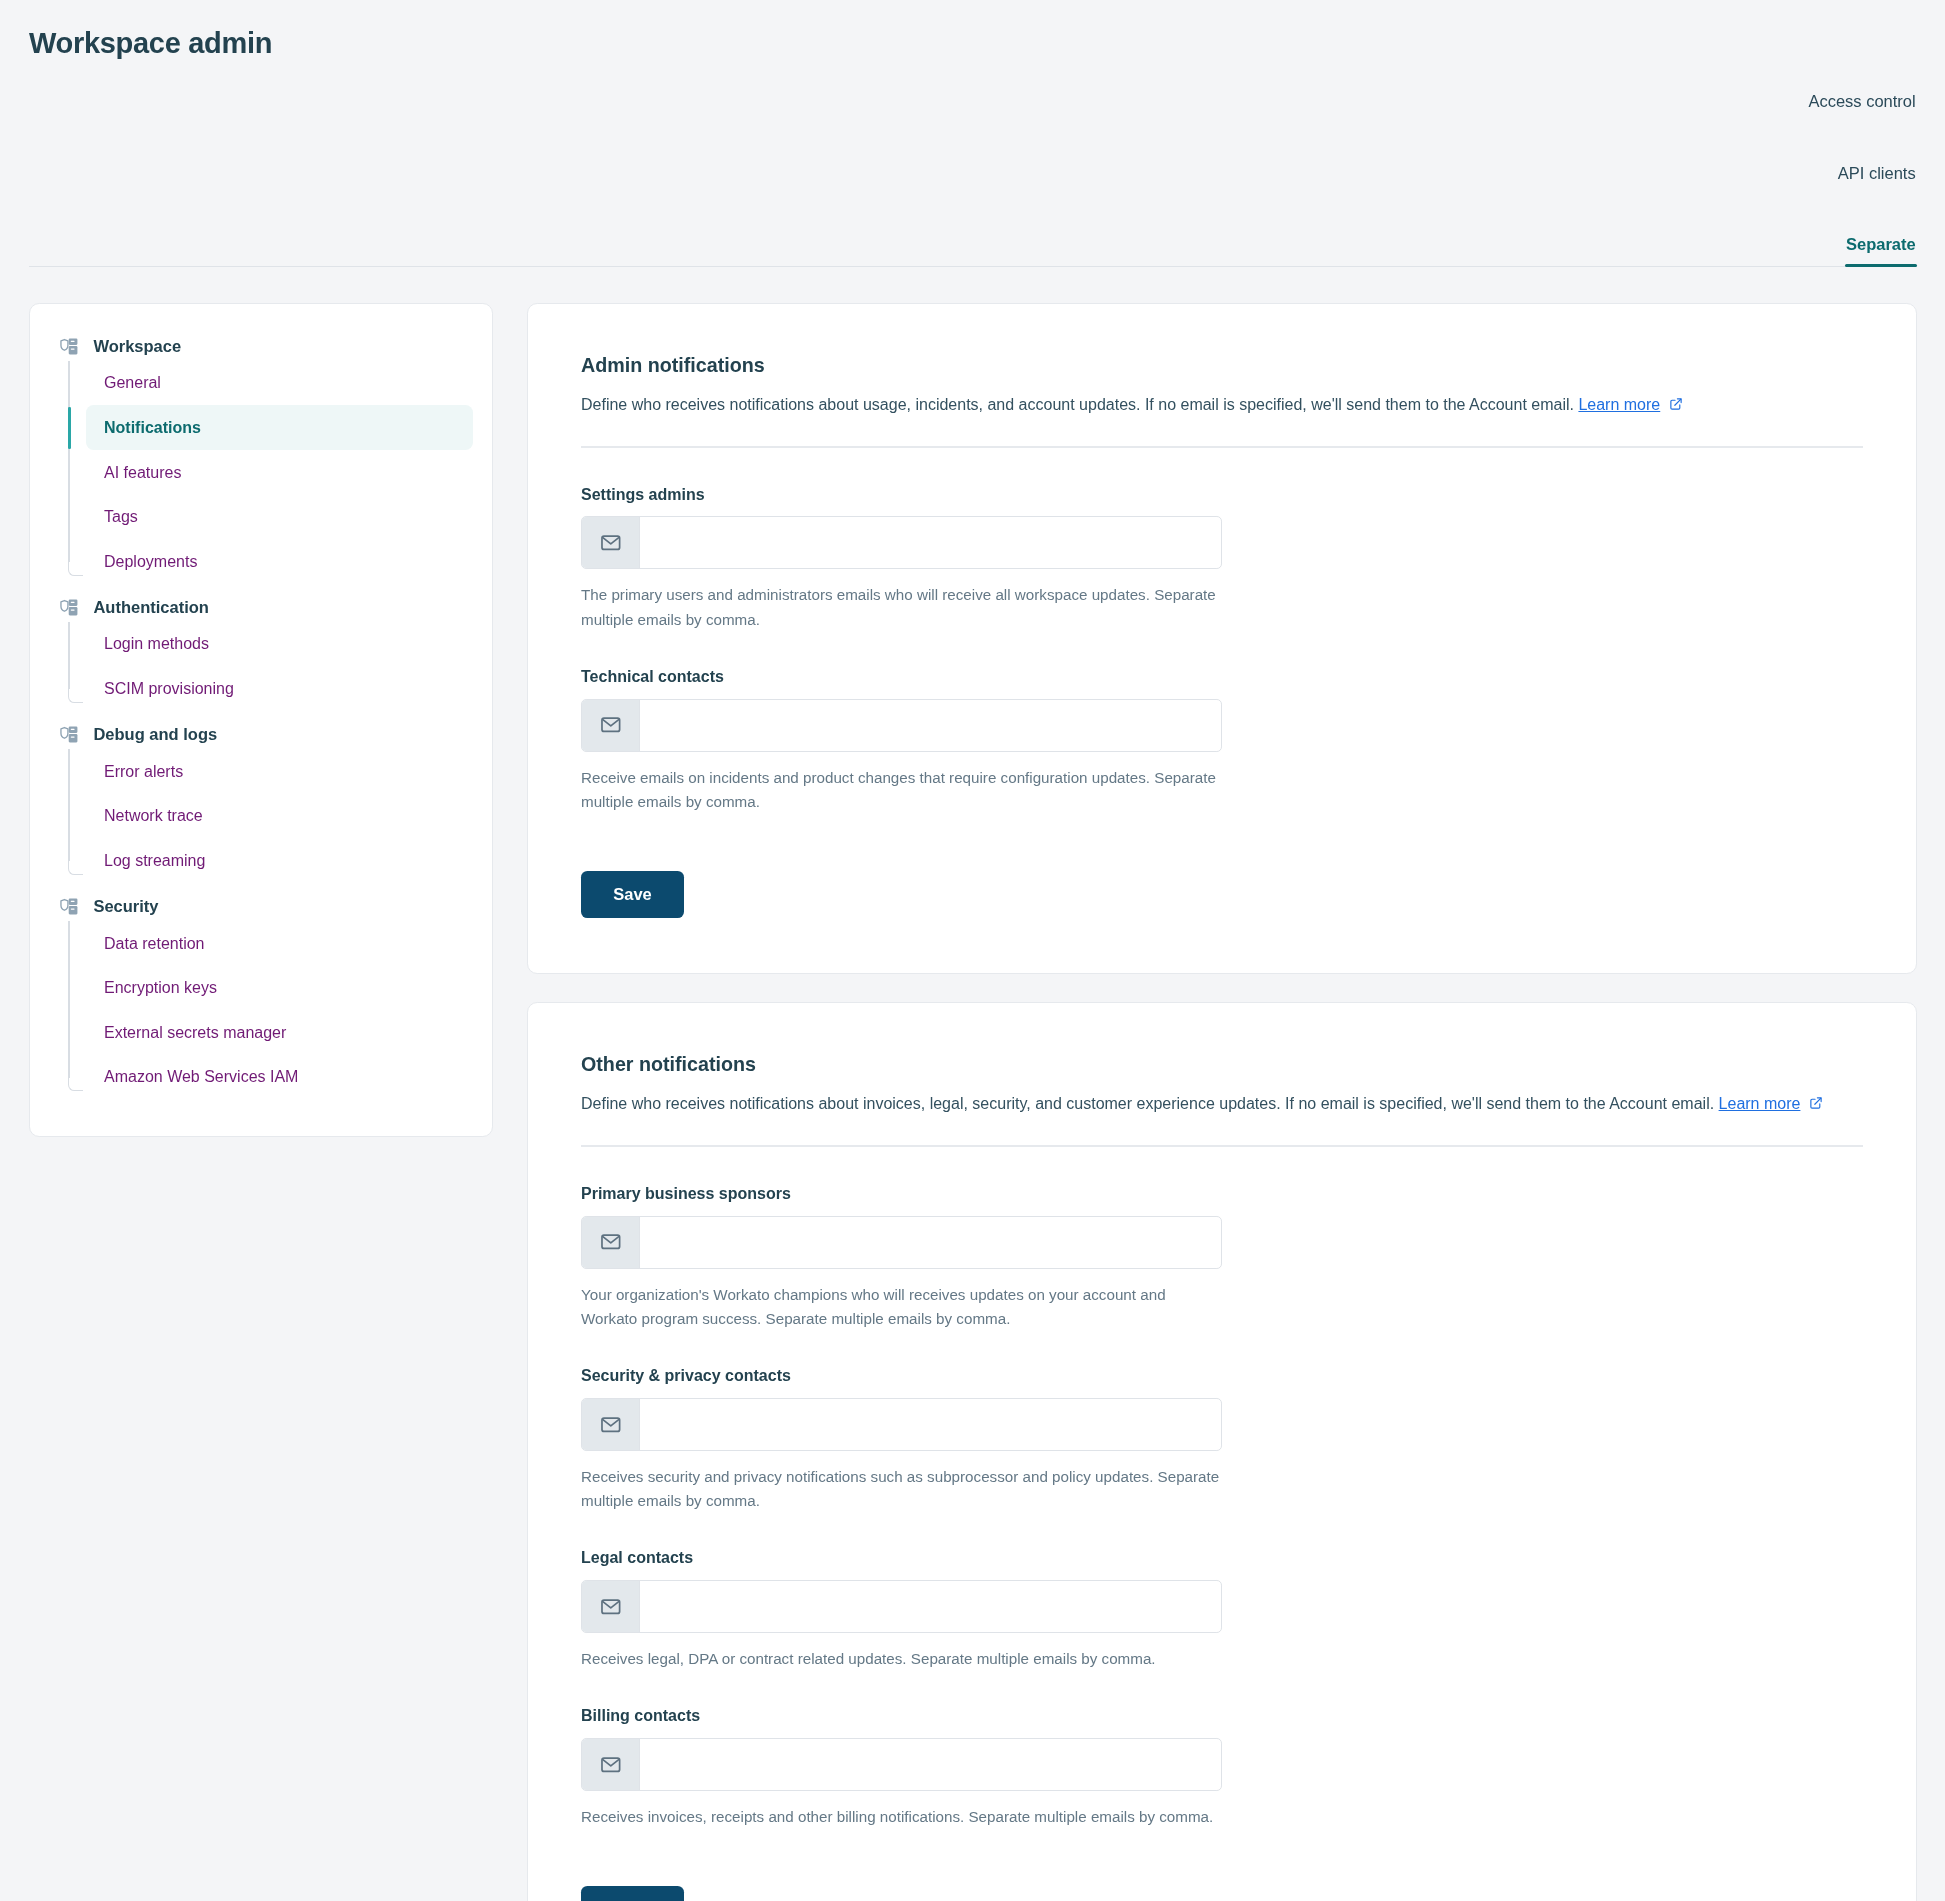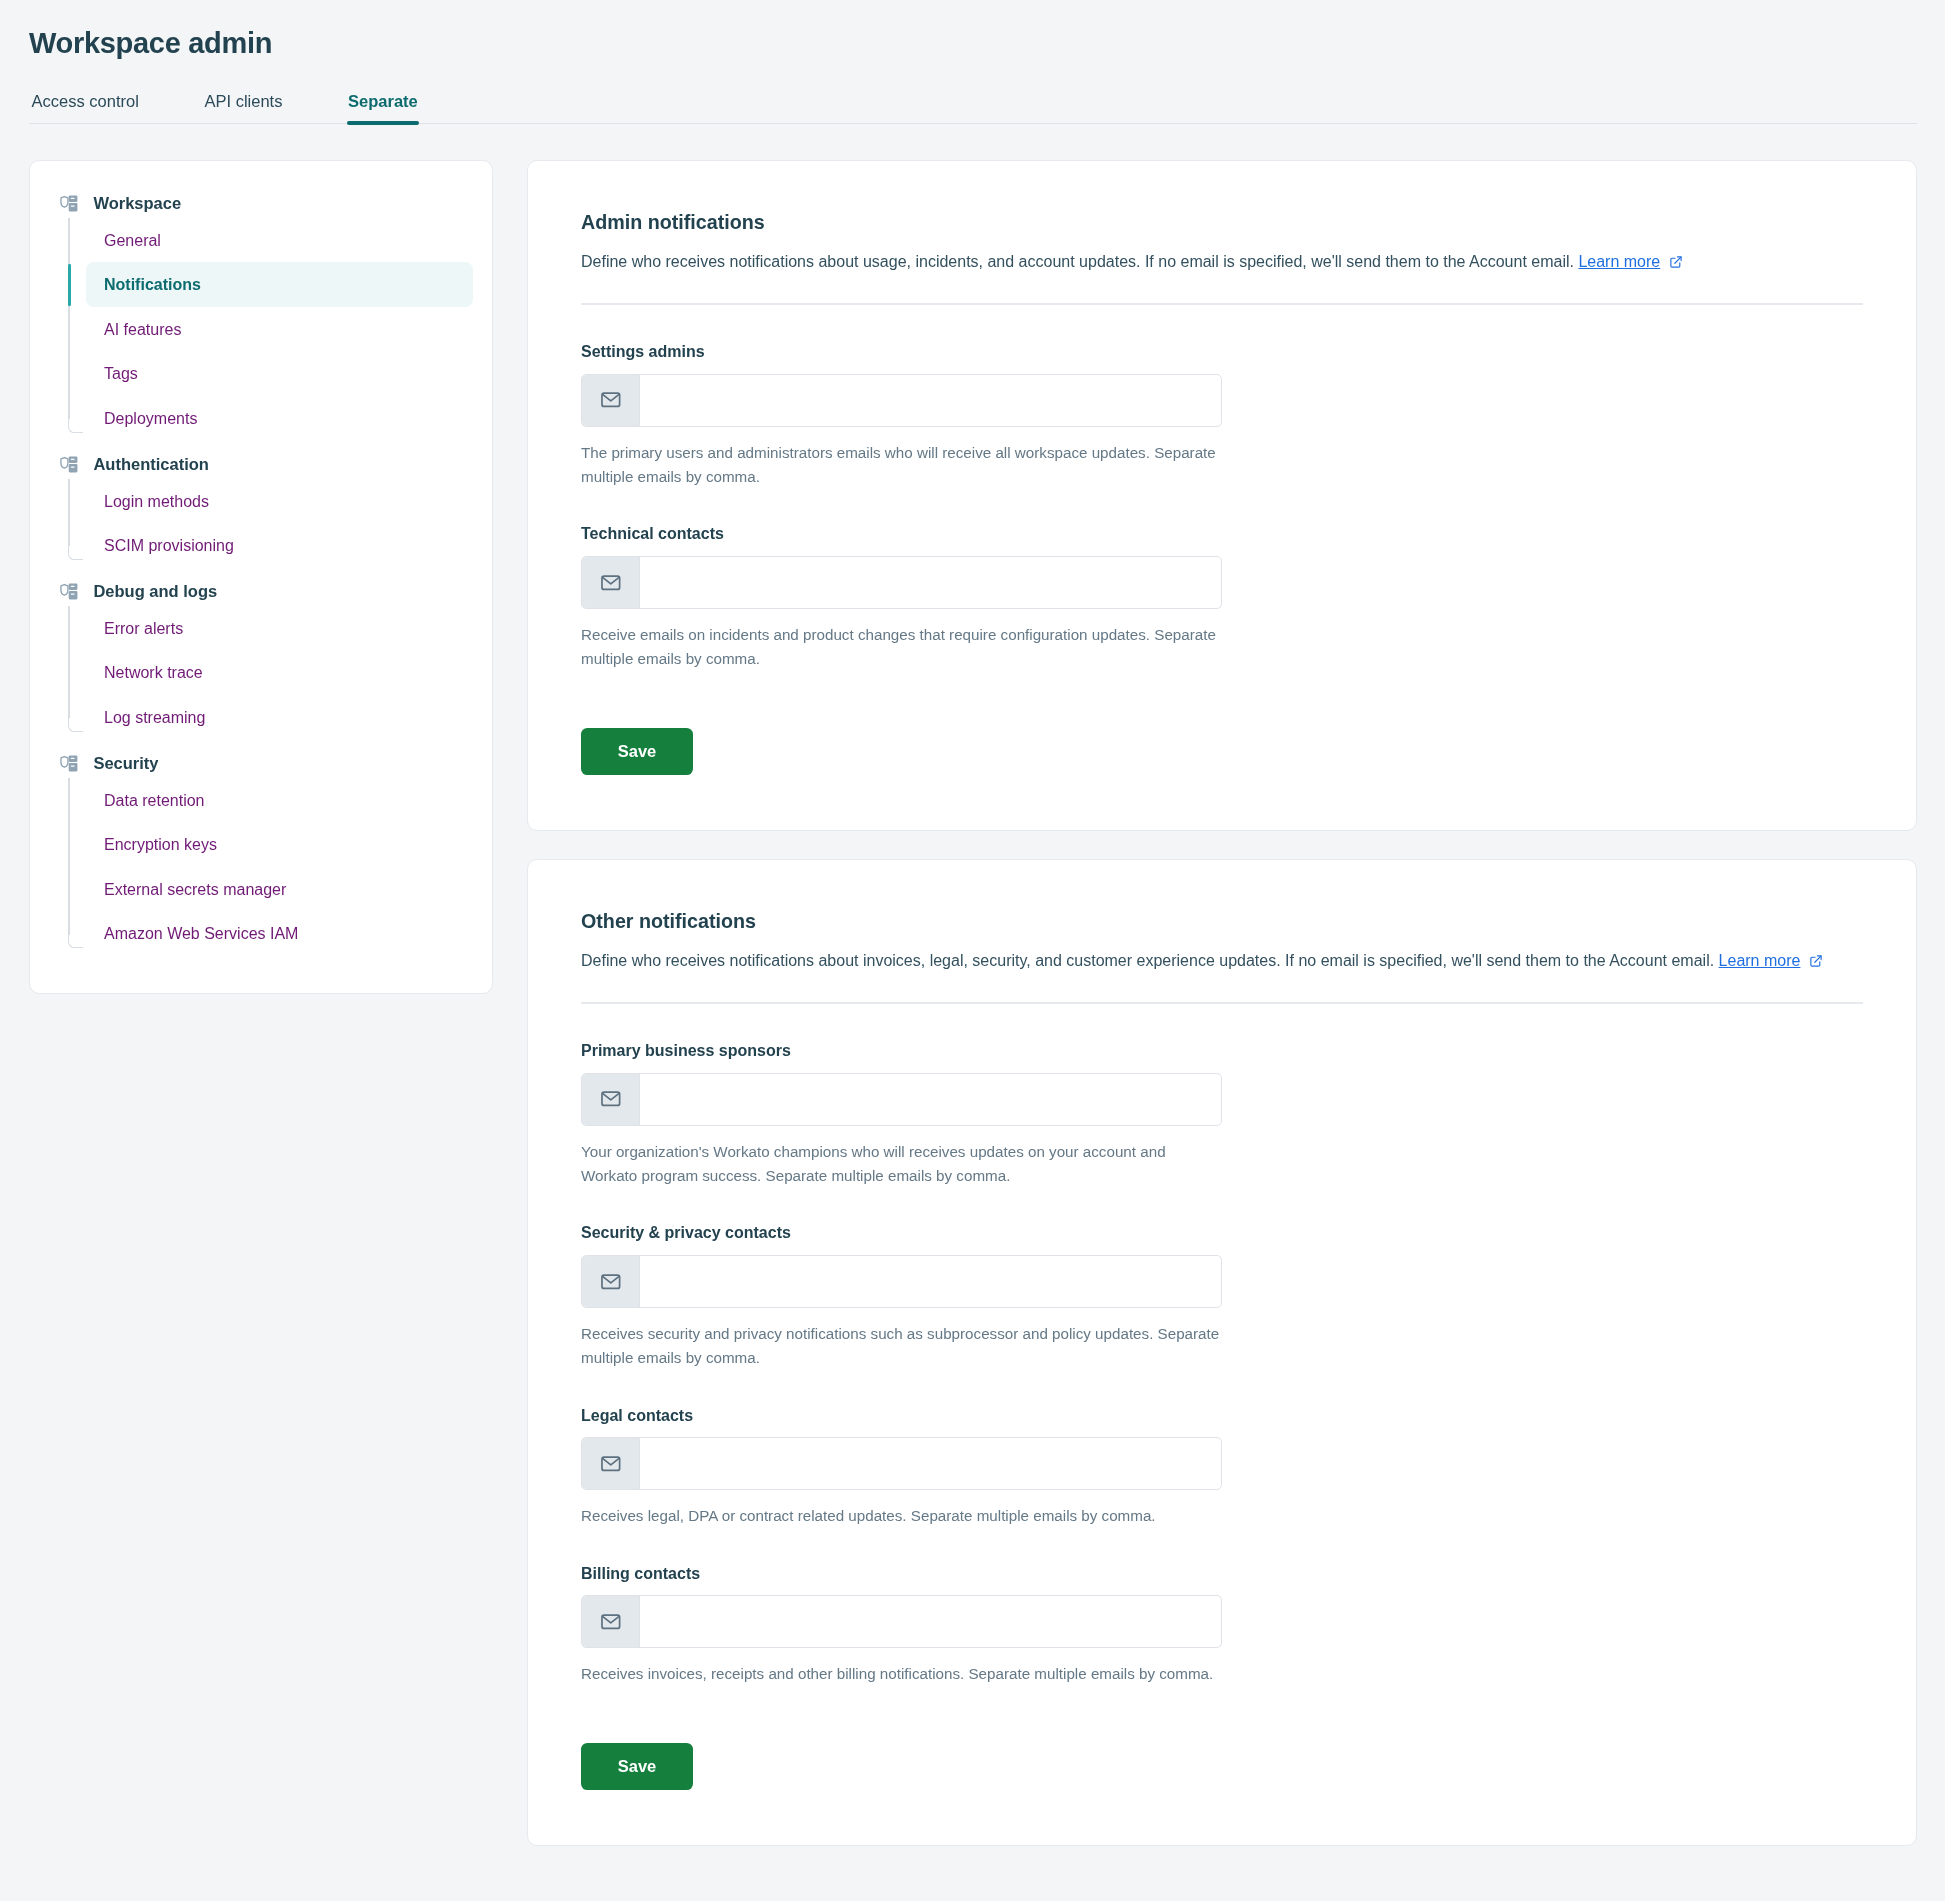--- a/index.html
+++ b/index.html
@@ -25,24 +25,25 @@
     font-size: 29px;
     font-weight: bold;
     color: #23424f;
     letter-spacing: -0.3px;
     line-height: 1.15;
   }
 
   .tabbar {
     display: flex;
     align-items: flex-end;
-    gap: 63px;
+    gap: 41px;
     margin-top: 32px;
     border-bottom: 1.9px solid #dfe3e8;
     padding-left: 1.3px;
+    flex-direction: column;
   }
   .tab {
     font-size: 16.5px;
     color: #2b4a59;
     padding: 0 1.3px 11.4px 1.3px;
     position: relative;
     cursor: pointer;
     white-space: nowrap;
   }
   .tab.active {
@@ -238,29 +239,29 @@
     color: #647886;
     line-height: 1.6;
     margin-top: 14px;
     max-width: 641px;
   }
 
   .field-block { margin-bottom: 36px; }
 
   .btn-save {
     margin-top: 20.3px;
-    background: #15803d;
+    background: #0c4a6e;
     color: #ffffff;
     border: 0;
     border-radius: 6.3px;
     font-size: 16.5px;
     font-weight: bold;
     font-family: "Liberation Sans", sans-serif;
     padding: 14px 16px;
-    width: 112px;
+    width: 103px;
     cursor: default;
   }
 </style>
 </head>
 <body>
 
 <div class="page">
 
   <div class="page-header">
     <div class="page-title">Workspace admin</div>

